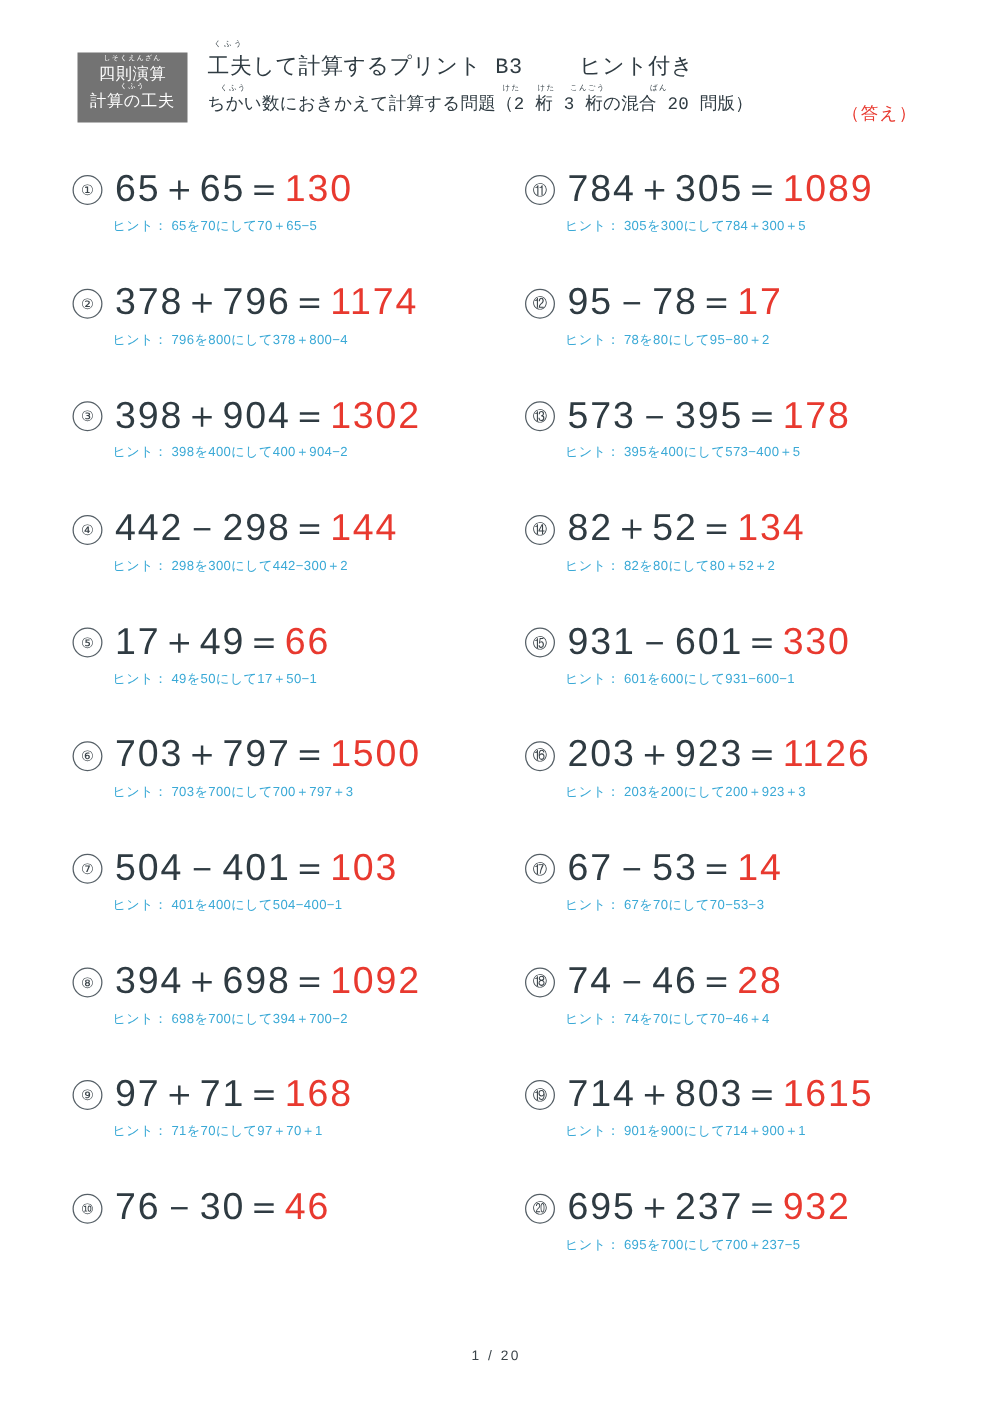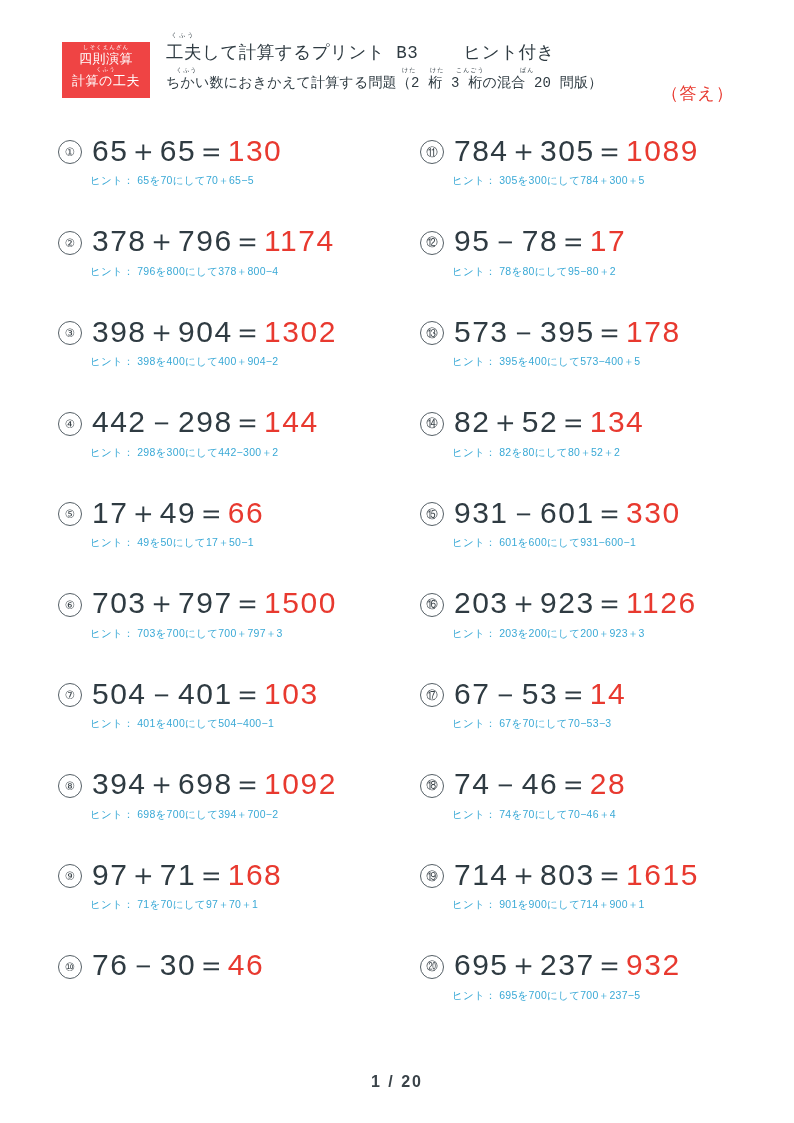--- a/index.html
+++ b/index.html
@@ -23,21 +23,21 @@
     left: 62px;
     width: 672px;
     height: 62px;
   }
   .header-badge {
     position: absolute;
     left: 0;
     top: 0;
     width: 88px;
     height: 56px;
-    background: #ef4444;
+    background: #737373;
     color: #ffffff;
     display: flex;
     flex-direction: column;
     align-items: center;
     justify-content: center;
     line-height: 1.25;
   }
   .header-badge .line {
     font-size: 13px;
     letter-spacing: 0.5px;
@@ -96,21 +96,21 @@
   .ruby-kufuu2 { left: 10px; }
   .ruby-keta1 { left: 236px; }
   .ruby-keta2 { left: 264px; }
   .ruby-kongou { left: 290px; }
   .ruby-ban { left: 354px; }
 
   .answer-chip {
     position: absolute;
     right: 0;
     top: 40px;
-    font-size: 17px;
+    font-size: 14px;
     color: #e8392f;
     letter-spacing: 1px;
   }
 
   
   .grid {
     position: absolute;
     top: 130px;
     left: 0;
     width: 794px;
@@ -166,24 +166,23 @@
     white-space: nowrap;
   }
 
   
   .footer {
     position: absolute;
     bottom: 32px;
     left: 0;
     width: 794px;
     text-align: center;
-    font-size: 16px;
+    font-size: 11px;
     color: #3a4349;
     letter-spacing: 2px;
-    font-weight: bold;
   }
 </style>
 </head>
 <body>
 
 <div class="header">
 
   <div class="header-badge">
     <div class="line">
       <span class="ruby">しそくえんざん</span>

